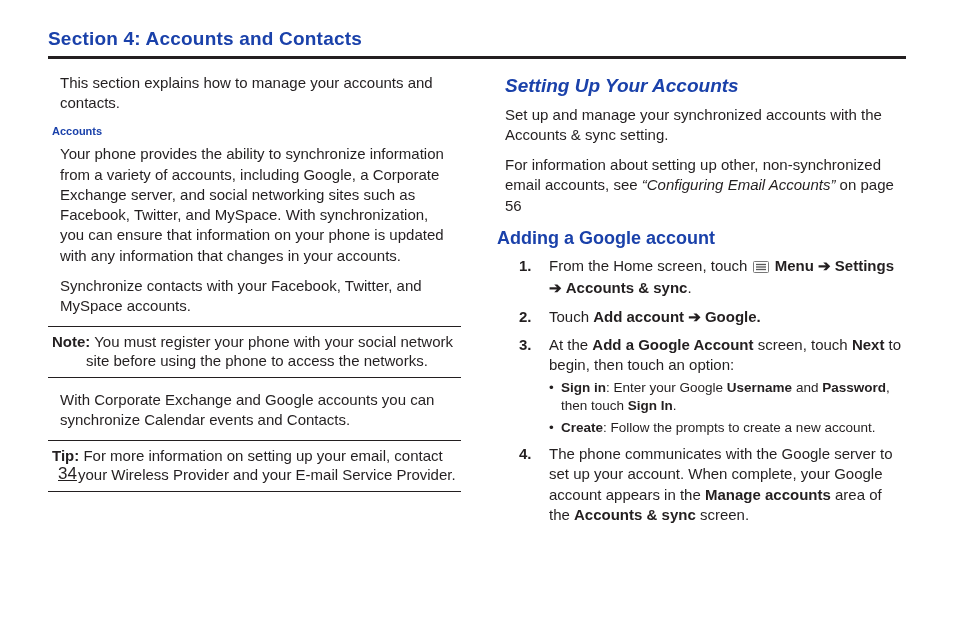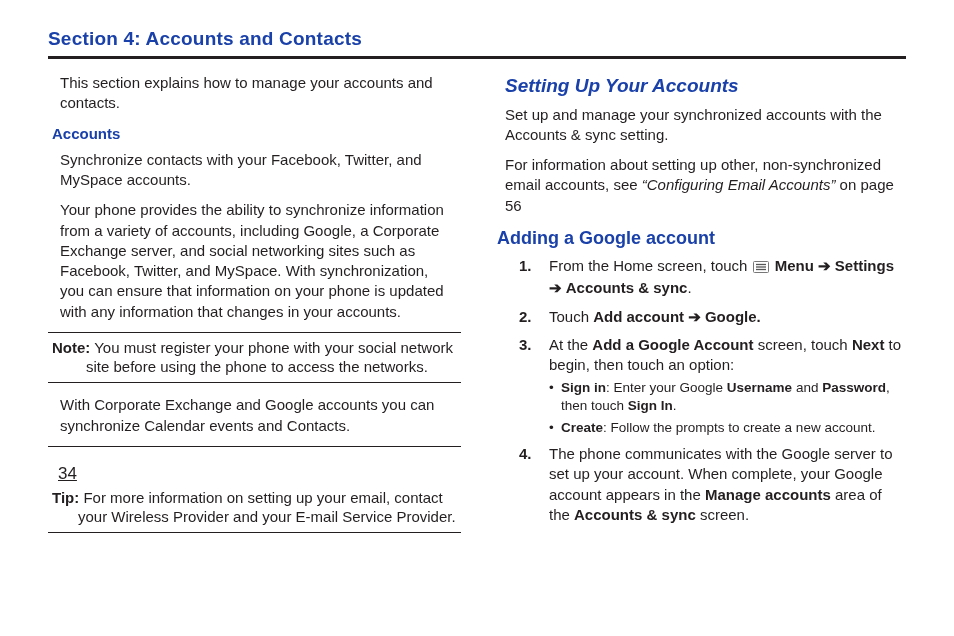--- a/index.html
+++ b/index.html
@@ -45,21 +45,21 @@
     line-height: 1.35;
     color: #231f20;
   }
   .p {
     margin: 0 0 10px 0;
     padding: 0 6px 0 12px;
   }
   .h2 {
     font-weight: 900;
     color: #1a41aa;
-    font-size: 15px;
+    font-size: 11px;
     margin: 4px 0 6px 4px;
     font-family: Arial, Helvetica, sans-serif;
     font-stretch: condensed;
   }
   .h3 {
     font-weight: 900;
     font-style: italic;
     color: #1a41aa;
     font-size: 19px;
     margin: 0 0 6px 12px;
@@ -86,21 +86,20 @@
   }
   .note-box .indent {
     display: block;
     padding-left: 34px;
     text-indent: -34px;
   }
   .note-box .indent-tip {
     display: block;
     padding-left: 26px;
     text-indent: -26px;
-    margin-top: 36px;
   }
   .note-box b { font-weight: 900; font-family: Arial, Helvetica, sans-serif;}
   ol.steps {
     list-style: none;
     margin: 0;
     padding: 0 0 0 0;
     counter-reset: step;
   }
   ol.steps > li {
     counter-increment: step;
@@ -163,22 +162,22 @@
   <h1 class="section-title">Section 4: Accounts and Contacts</h1>
   <hr class="hr-heavy">
 
   <div class="columns">
 
     <div class="col">
       <p class="p">This section explains how to manage your accounts and contacts.</p>
 
       <div class="h2">Accounts</div>
 
+      <p class="p">Your phone provides the ability to synchronize information from a variety of accounts, including Google, a Corporate Exchange server, and social networking sites such as Facebook, Twitter, and MySpace. With synchronization, you can ensure that information on your phone is updated with any information that changes in your accounts.</p>
       <p class="p">Synchronize contacts with your Facebook, Twitter, and MySpace accounts.</p>
-      <p class="p">Your phone provides the ability to synchronize information from a variety of accounts, including Google, a Corporate Exchange server, and social networking sites such as Facebook, Twitter, and MySpace. With synchronization, you can ensure that information on your phone is updated with any information that changes in your accounts.</p>
 
       <div class="note-box">
         <span class="indent">
           <b>Note:</b><span> You must register your phone with your social network site before using the phone to access the networks.</span>
         </span>
       </div>
 
       <p class="p">With Corporate Exchange and Google accounts you can synchronize Calendar events and Contacts.</p>
 
       <div class="note-box">

